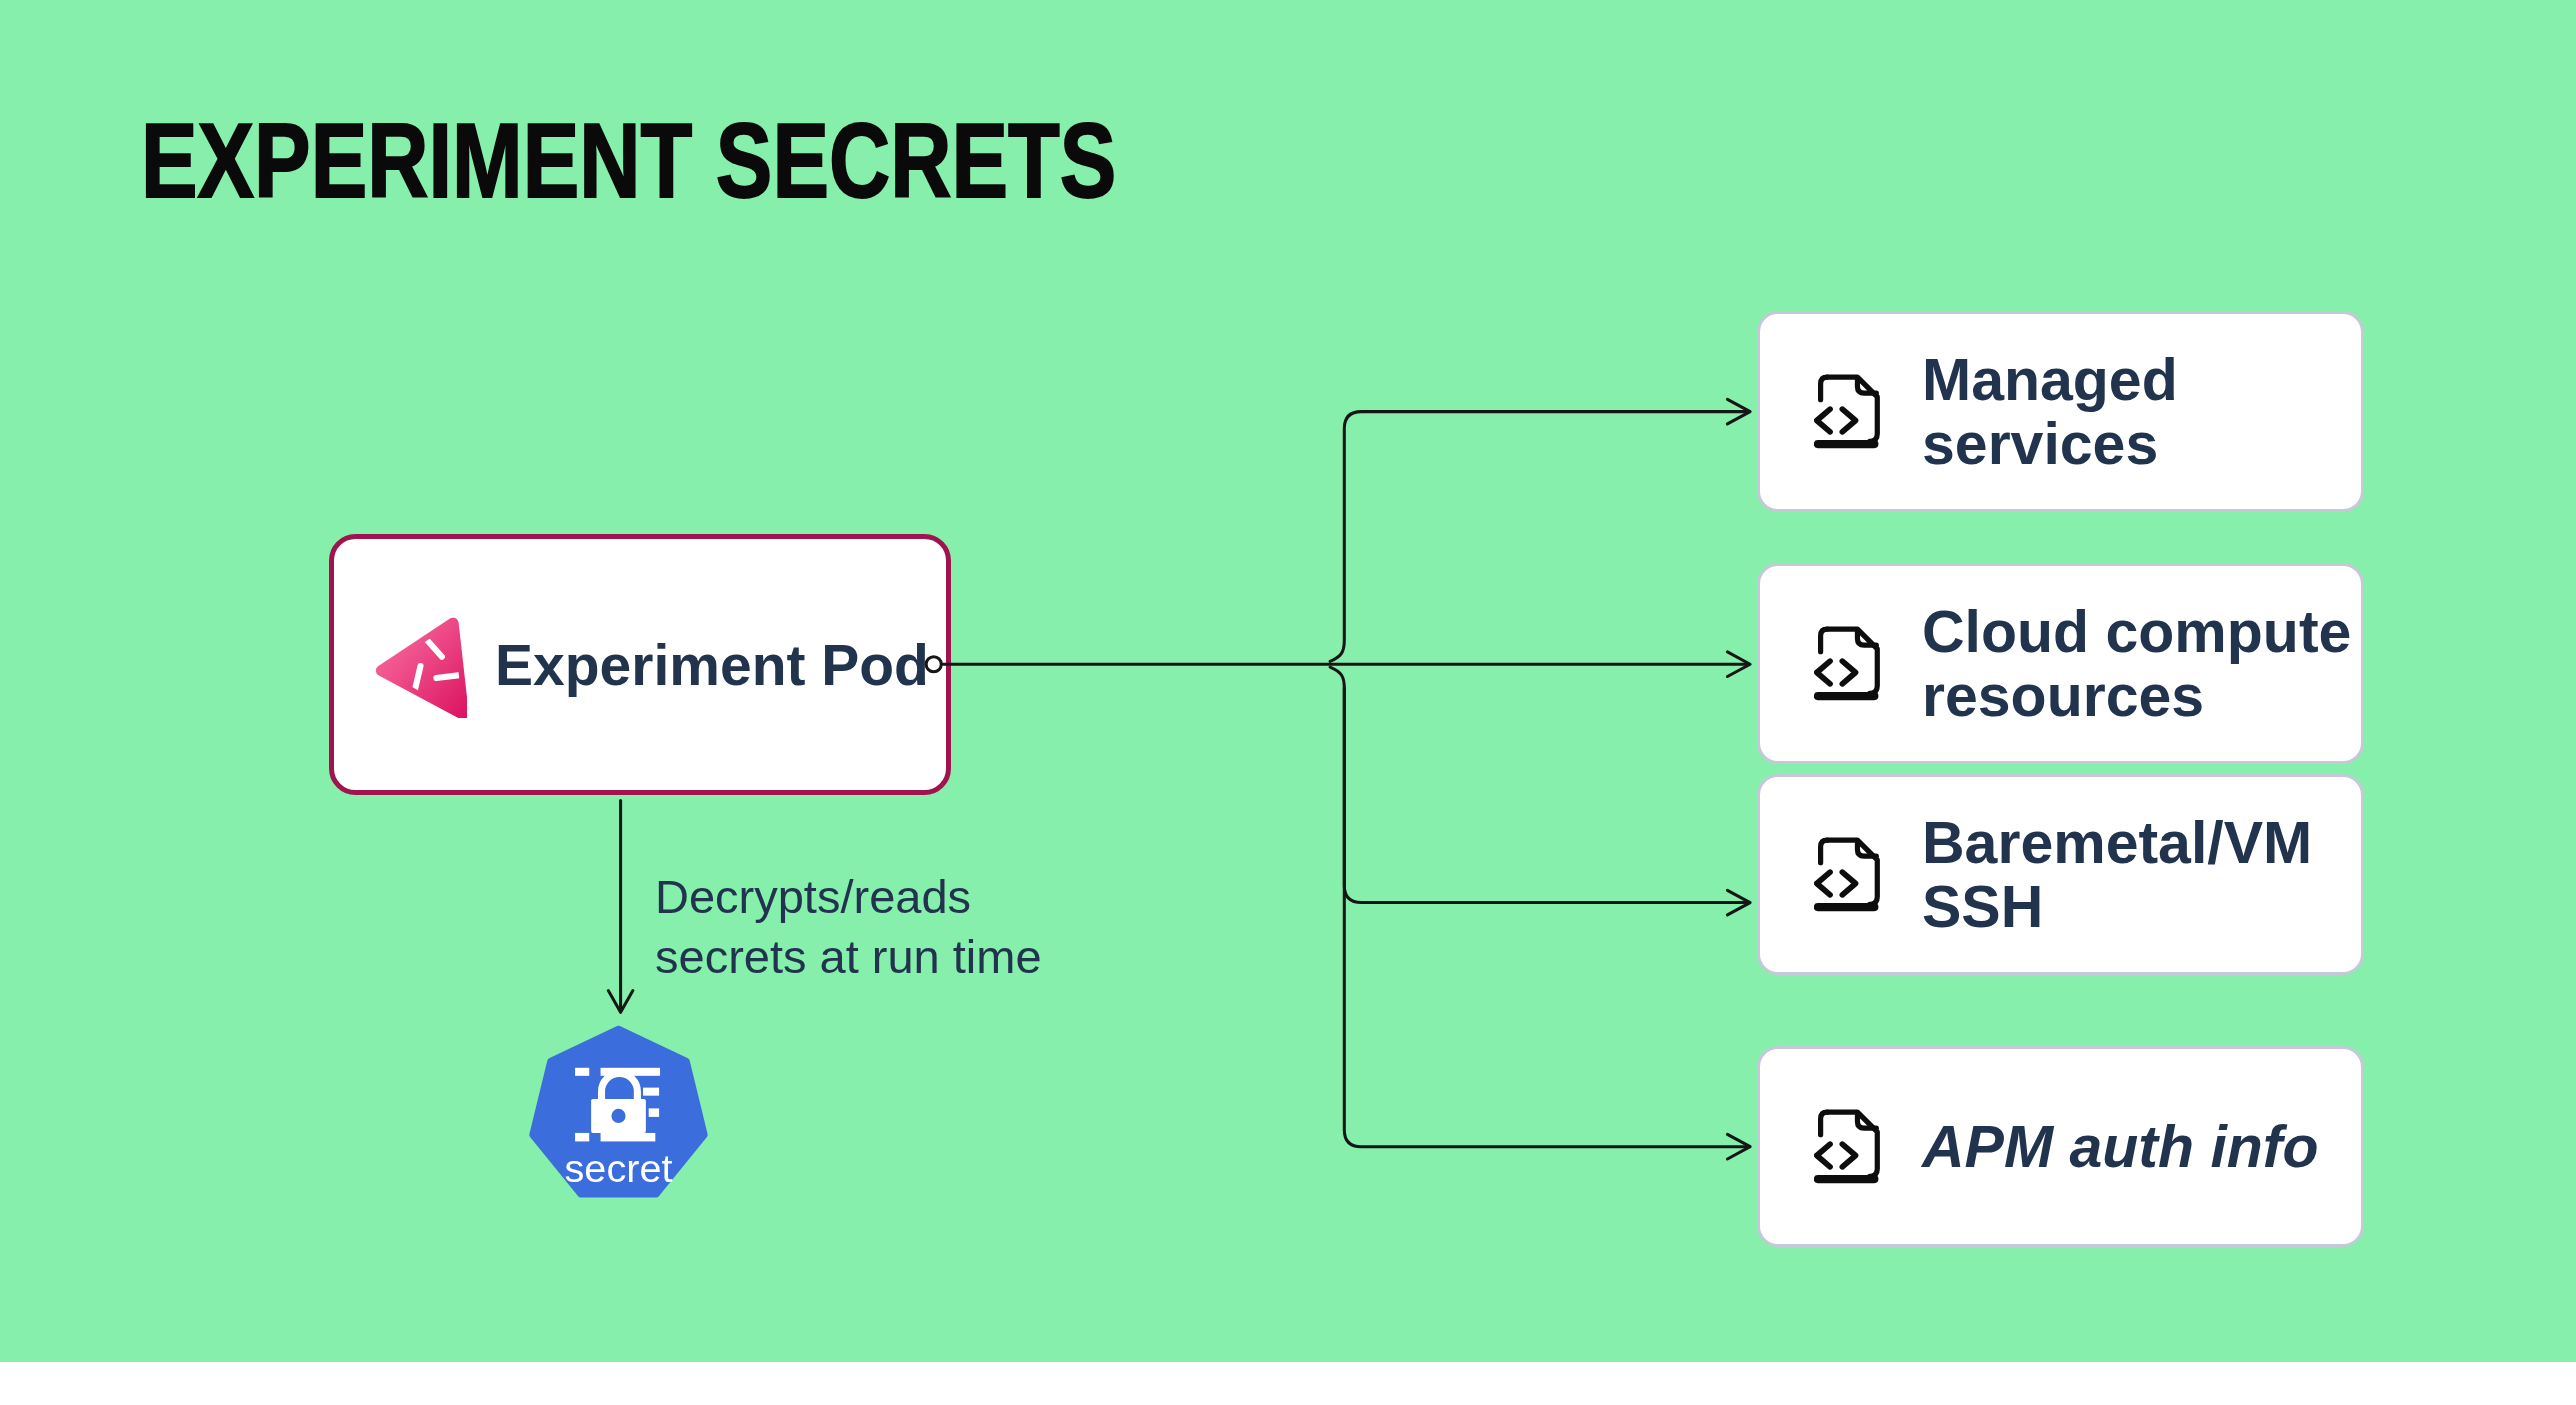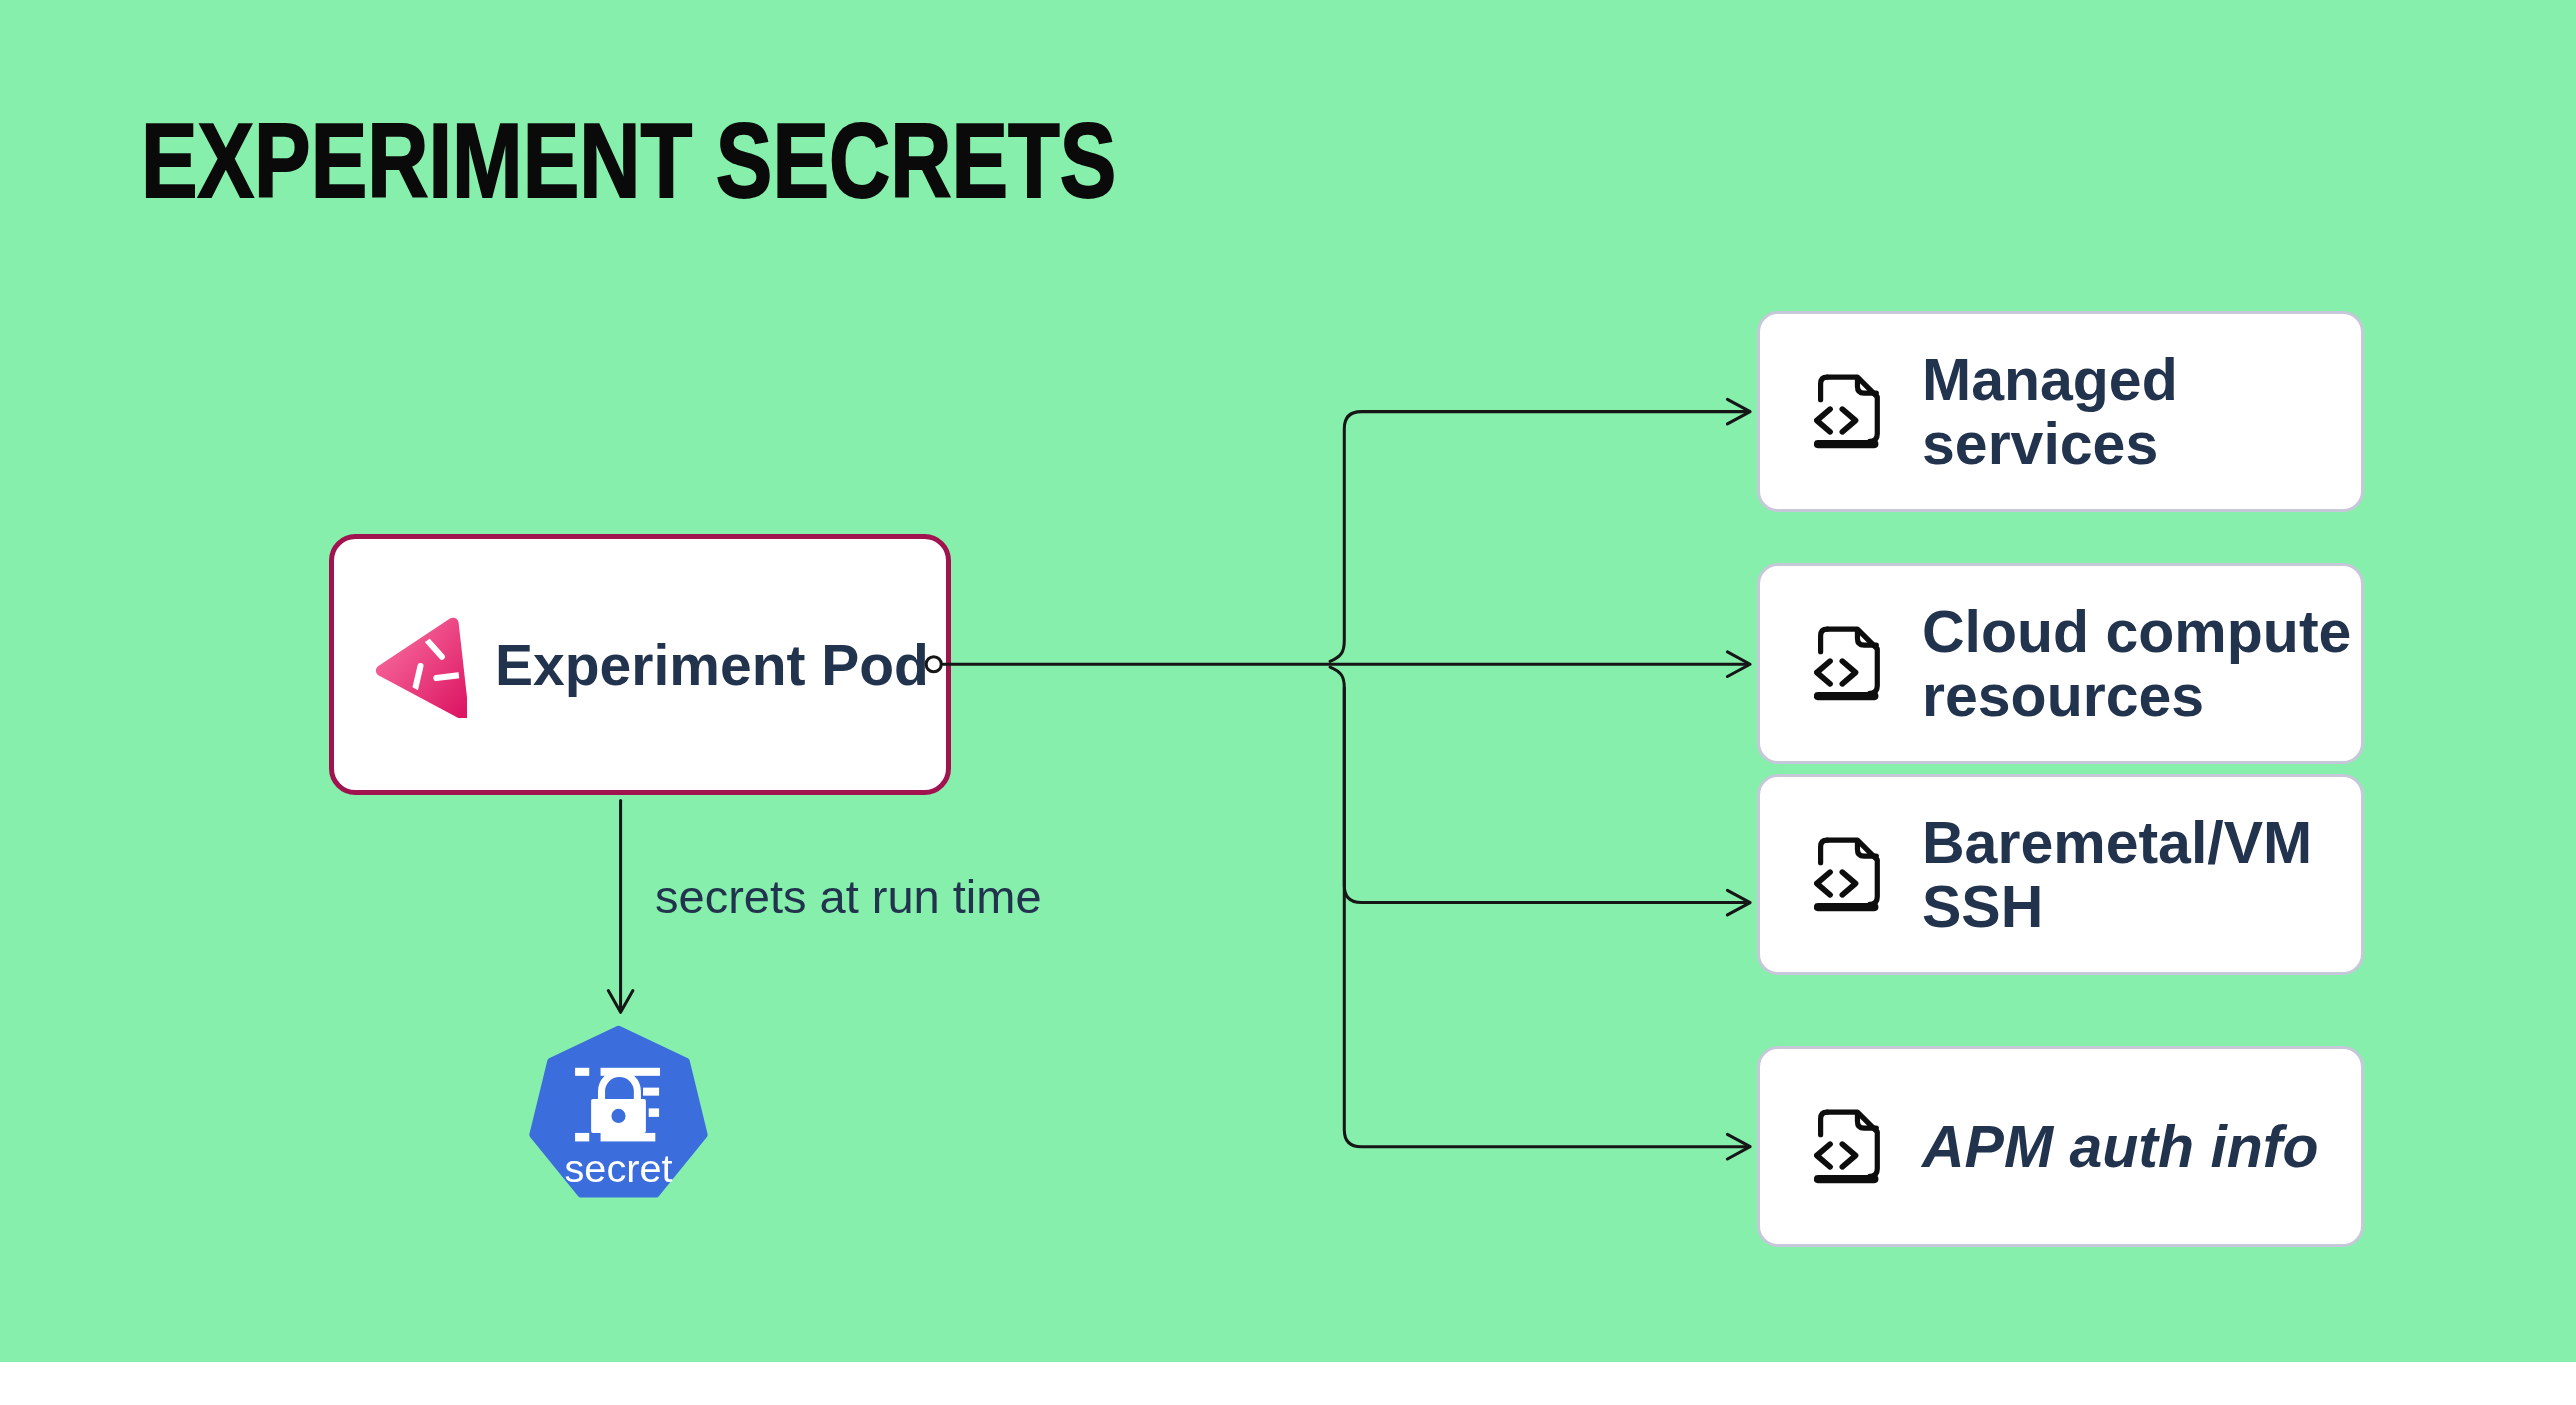--- a/index.html
+++ b/index.html
@@ -87,20 +87,21 @@
       <g clip-path="url(#triClip)">
         <path class="slash" d="M 55 25 L 73 45"></path>
         <path class="slash" d="M 50 55 L 43 85"></path>
         <path class="slash" d="M 67 68 L 99 64"></path>
       </g>
     </svg>
     <div id="pod-label">Experiment Pod</div>
   </div>
 
   <div id="flow-annotation">
+    <div>Decrypts/reads</div>
     <div>secrets at run time</div>
   </div>
 
   <svg id="secret-icon" viewBox="0 0 196 190">
     <path class="hept" d="M98 4 L170 38 L189 116 L138 179 L58 179 L7 116 L26 38 Z"></path>
     <rect class="dash" x="52" y="45" width="15" height="8.5"></rect>
     <rect class="dash" x="79" y="45" width="63" height="8.5"></rect>
     <rect class="dash" x="124" y="66" width="17" height="8.5"></rect>
     <rect class="dash" x="130" y="88" width="11" height="9"></rect>
     <rect class="dash" x="52" y="114" width="15" height="9"></rect>

